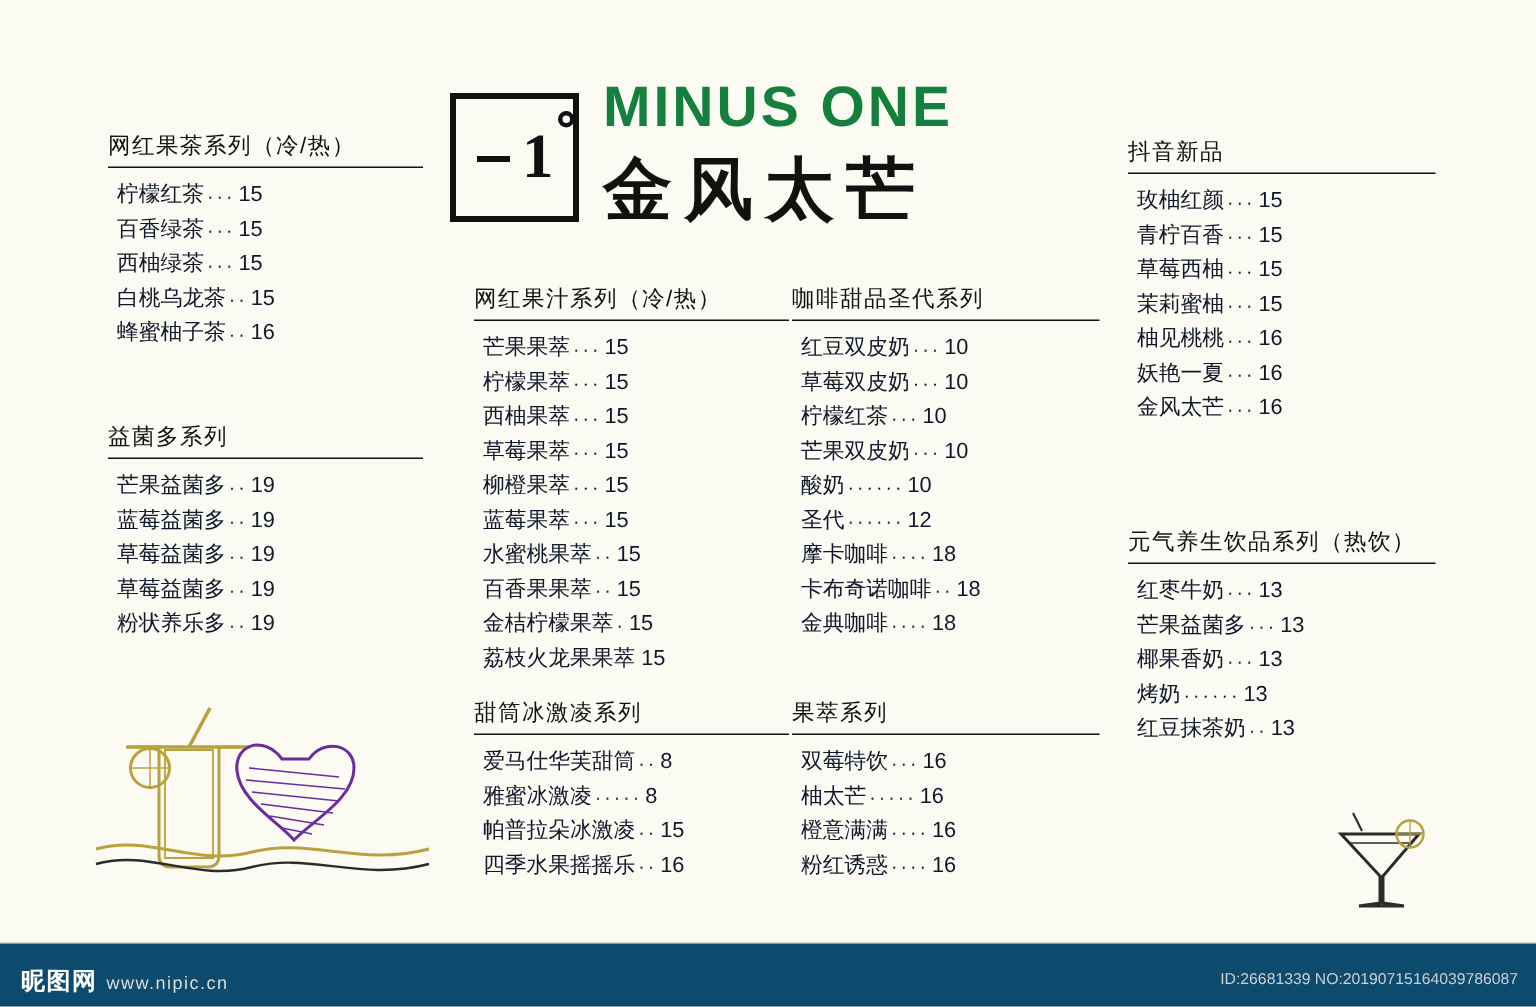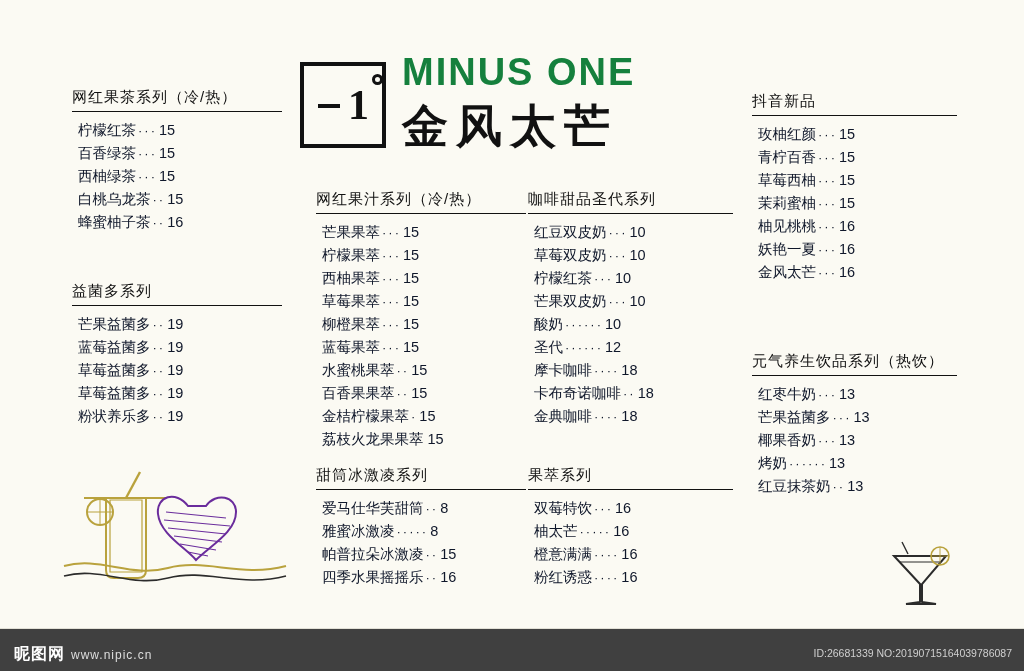--- a/index.html
+++ b/index.html
@@ -70,21 +70,21 @@
   #sec-douyin   { left:752px; top:92px; width:205px; }
   #sec-health   { left:752px; top:352px; width:205px; }
 
   
   .deco-left { position:absolute; left:60px; top:460px; width:230px; height:130px; }
   .deco-right { position:absolute; left:880px; top:540px; width:80px; height:70px; }
 
   
   .footer {
     position:absolute; left:0; bottom:0; width:1024px; height:42px;
-    background:#404040; color:#fff;
+    background:#0c4a6e; color:#fff;
   }
   .watermark {
     position:absolute; left:14px; bottom:6px; color:#fff;
     font-size:13px; letter-spacing:1px;
   }
   .wm-cn { font-size:16px; font-weight:bold; }
   .wm-url { font-size:12px; margin-left:6px; color:#ddd; }
   .idline {
     position:absolute; right:12px; bottom:12px; color:#cfcfcf; font-size:10.5px;
     font-family:"Liberation Sans", sans-serif;

